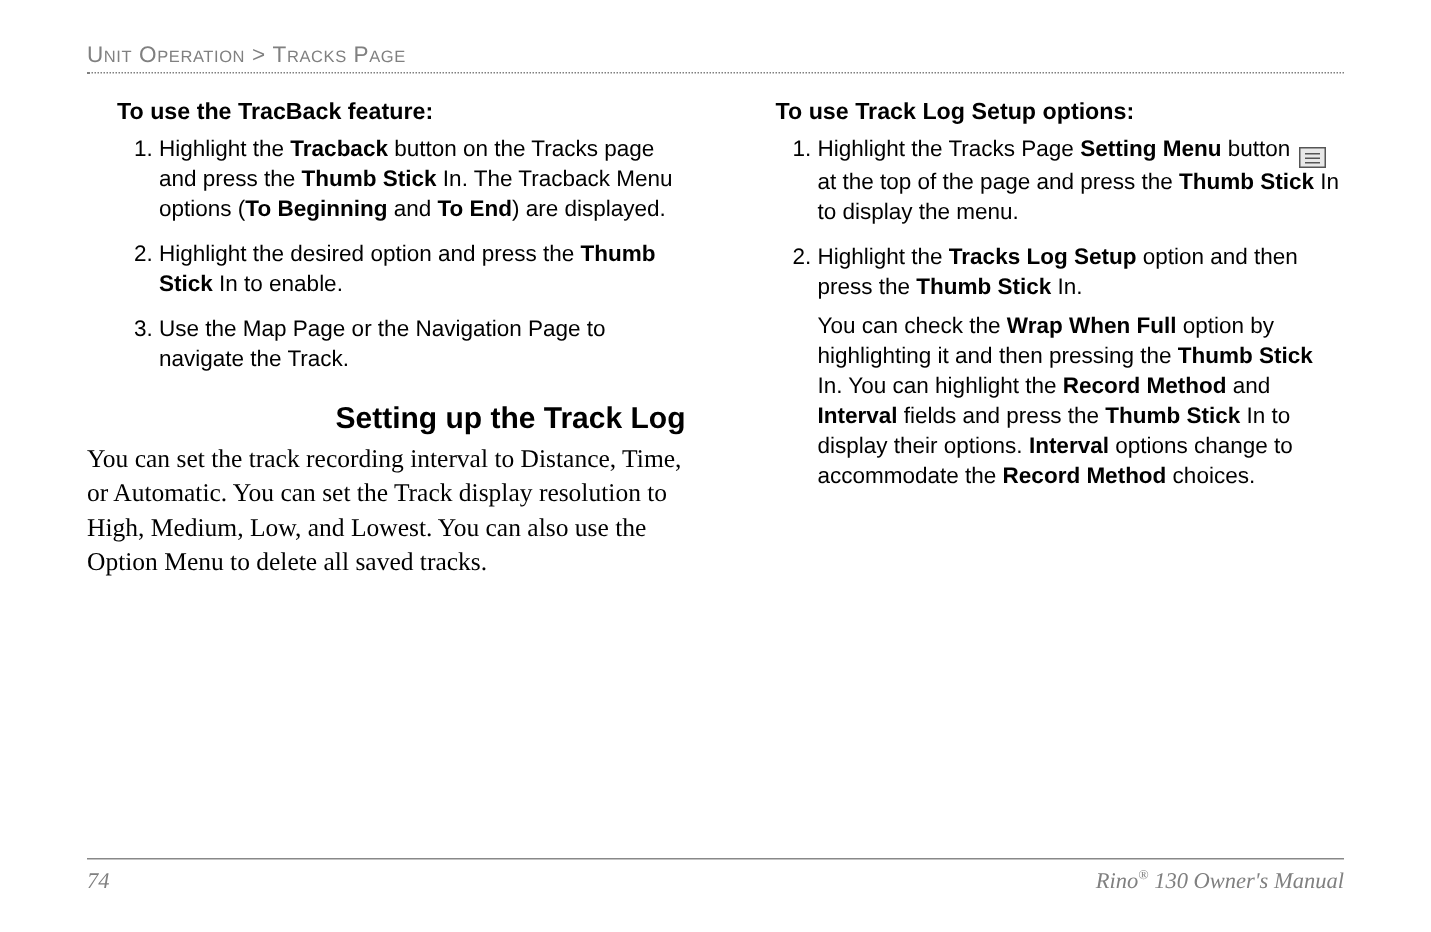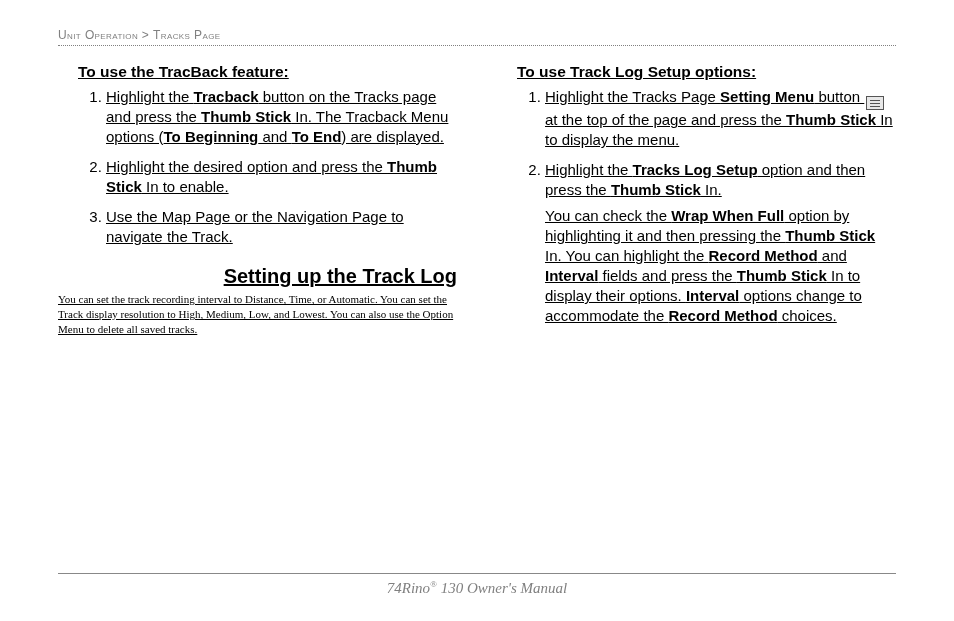--- a/index.html
+++ b/index.html
@@ -4,33 +4,33 @@
 <style>
   * { box-sizing: border-box; margin: 0; padding: 0; }
   html, body { width: 954px; height: 621px; background: #fff; }
   body {
     font-family: Arial, Helvetica, sans-serif;
     color: #000;
     position: relative;
     padding: 28px 58px 0 58px;
   }
   .breadcrumb {
-    font-size: 12px;
+    font-size: 15px;
     color: #808080;
     letter-spacing: 0.4px;
     border-bottom: 1.2px dotted #808080;
     padding-bottom: 3px;
     margin-bottom: 16px;
   }
   .smallcaps { font-variant: small-caps; }
   .columns {
     display: flex;
     gap: 40px;
   }
-  .col { flex: 1 1 0; min-width: 0; text-decoration: underline; }
+  .col { flex: 1 1 0; min-width: 0; }
   .block-heading {
     font-weight: bold;
     font-size: 15.5px;
     margin: 0 0 4px 20px;
     line-height: 1.35;
   }
   ol.steps {
     list-style: decimal;
     padding-left: 48px;
     font-size: 15px;
@@ -41,21 +41,21 @@
   .li-continue { margin-top: 6px; }
   .section-h2 {
     font-weight: bold;
     font-size: 20px;
     margin: 18px 0 4px 0;
     line-height: 1.2;
     text-align: right;
   }
   .para-serif {
     font-family: Georgia, "Times New Roman", serif;
-    font-size: 11px;
+    font-size: 17px;
     line-height: 1.35;
   }
   .bold { font-weight: bold; text-align: center; }
   .menu-icon {
     display: inline-flex;
     align-items: center;
     justify-content: center;
     width: 18px;
     height: 14px;
     border: 1px solid #555;
@@ -69,21 +69,21 @@
     height: 1px;
     background: #555;
     box-shadow: 0 -3px 0 #555, 0 3px 0 #555;
   }
   .footer {
     position: absolute;
     left: 58px; right: 58px; bottom: 24px;
     border-top: 1px solid #888;
     padding-top: 5px;
     display: flex;
-    justify-content: center;
+    justify-content: space-between;
     align-items: baseline;
     color: #808080;
     font-style: italic;
     font-size: 15px;
     font-family: Georgia, "Times New Roman", serif;
   }
   .footer .right sup { font-size: 9px; vertical-align: super; }
 </style>
 </head>
 <body>

